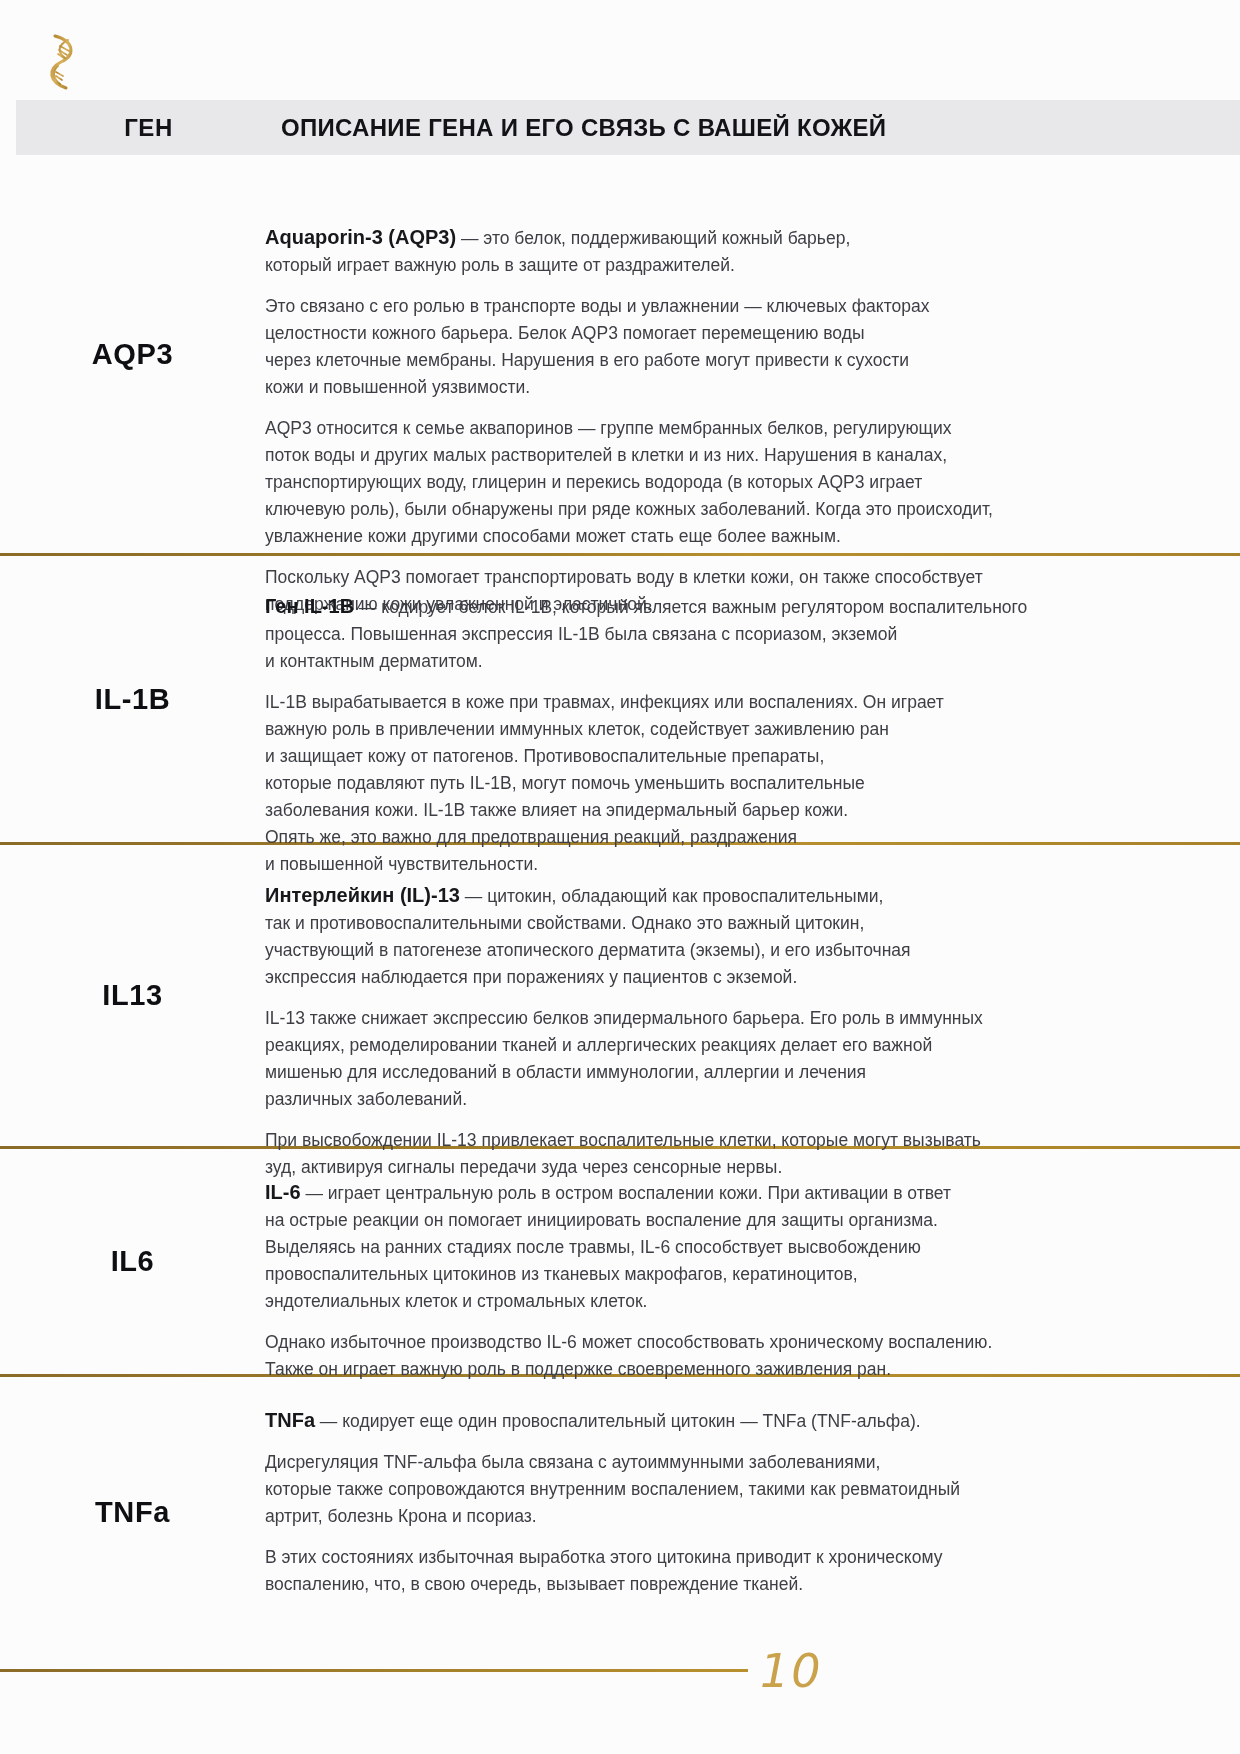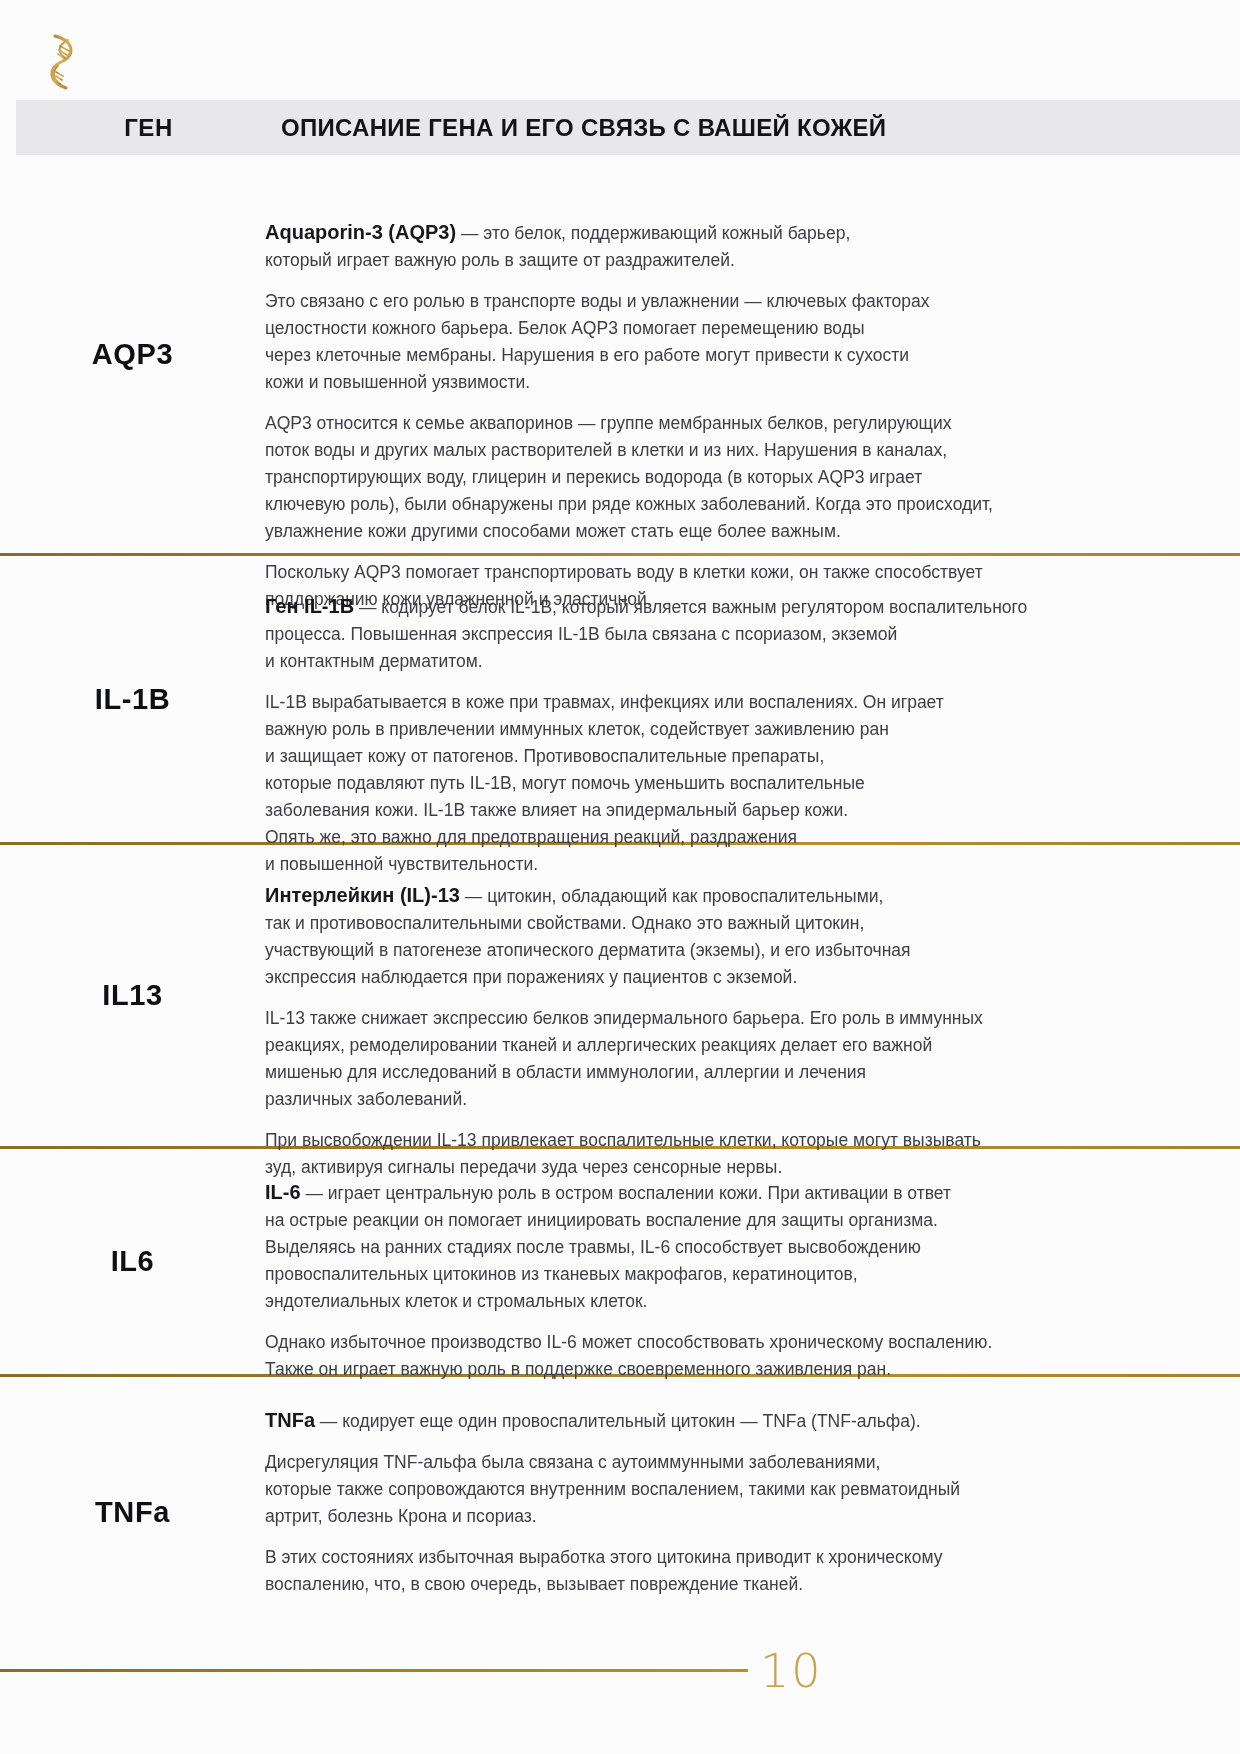--- a/index.html
+++ b/index.html
@@ -41,41 +41,42 @@
   .divider {
     height: 3px; width: 100%;
     background: linear-gradient(90deg, #8a6b28 0%, #a3802a 45%, #b8902e 60%, #a8822a 100%);
   }
   .gene-cell {
     width: 265px; flex: 0 0 265px;
     display: flex; align-items: center; justify-content: center;
     font-size: 29px; font-weight: 600; color: #0e0f12; letter-spacing: 0.6px;
   }
   .desc-cell { flex: 1; padding-right: 90px; }
-  .pt48 { padding-top: 64px; }
+  .pt48 { padding-top: 48px; margin-top: 21px; }
   .pt29 { padding-top: 37px; }
   .pt37 { padding-top: 37px; }
   .pt43 { padding-top: 30px; }
 
   .para {
     margin: 0 0 14px 0;
     font-size: 17.5px; line-height: 27px; color: #3d3f45;
   }
   .para .lead { font-size: 20px; font-weight: 700; color: #17181b; }
   .para .body-text { white-space: pre-line; }
 
   
   .footer-line {
     position: absolute; top: 1669px; left: 0; width: 748px; height: 3px;
     background: linear-gradient(90deg, #8a6b28 0%, #a3802a 55%, #b8902e 100%);
   }
   .page-num {
     position: absolute; top: 1644px; left: 760px;
     font-size: 46px; font-weight: 300; color: #c9a24b; letter-spacing: 2px;
     font-family: "DejaVu Sans", sans-serif;
+    font-style: italic;
   }
 </style>
 </head>
 <body>
 
 <div class="page">
 
   <div class="logo">
     <svg width="34" height="56" viewBox="0 0 34 56" fill="none" xmlns="http://www.w3.org/2000/svg">
       <defs>

